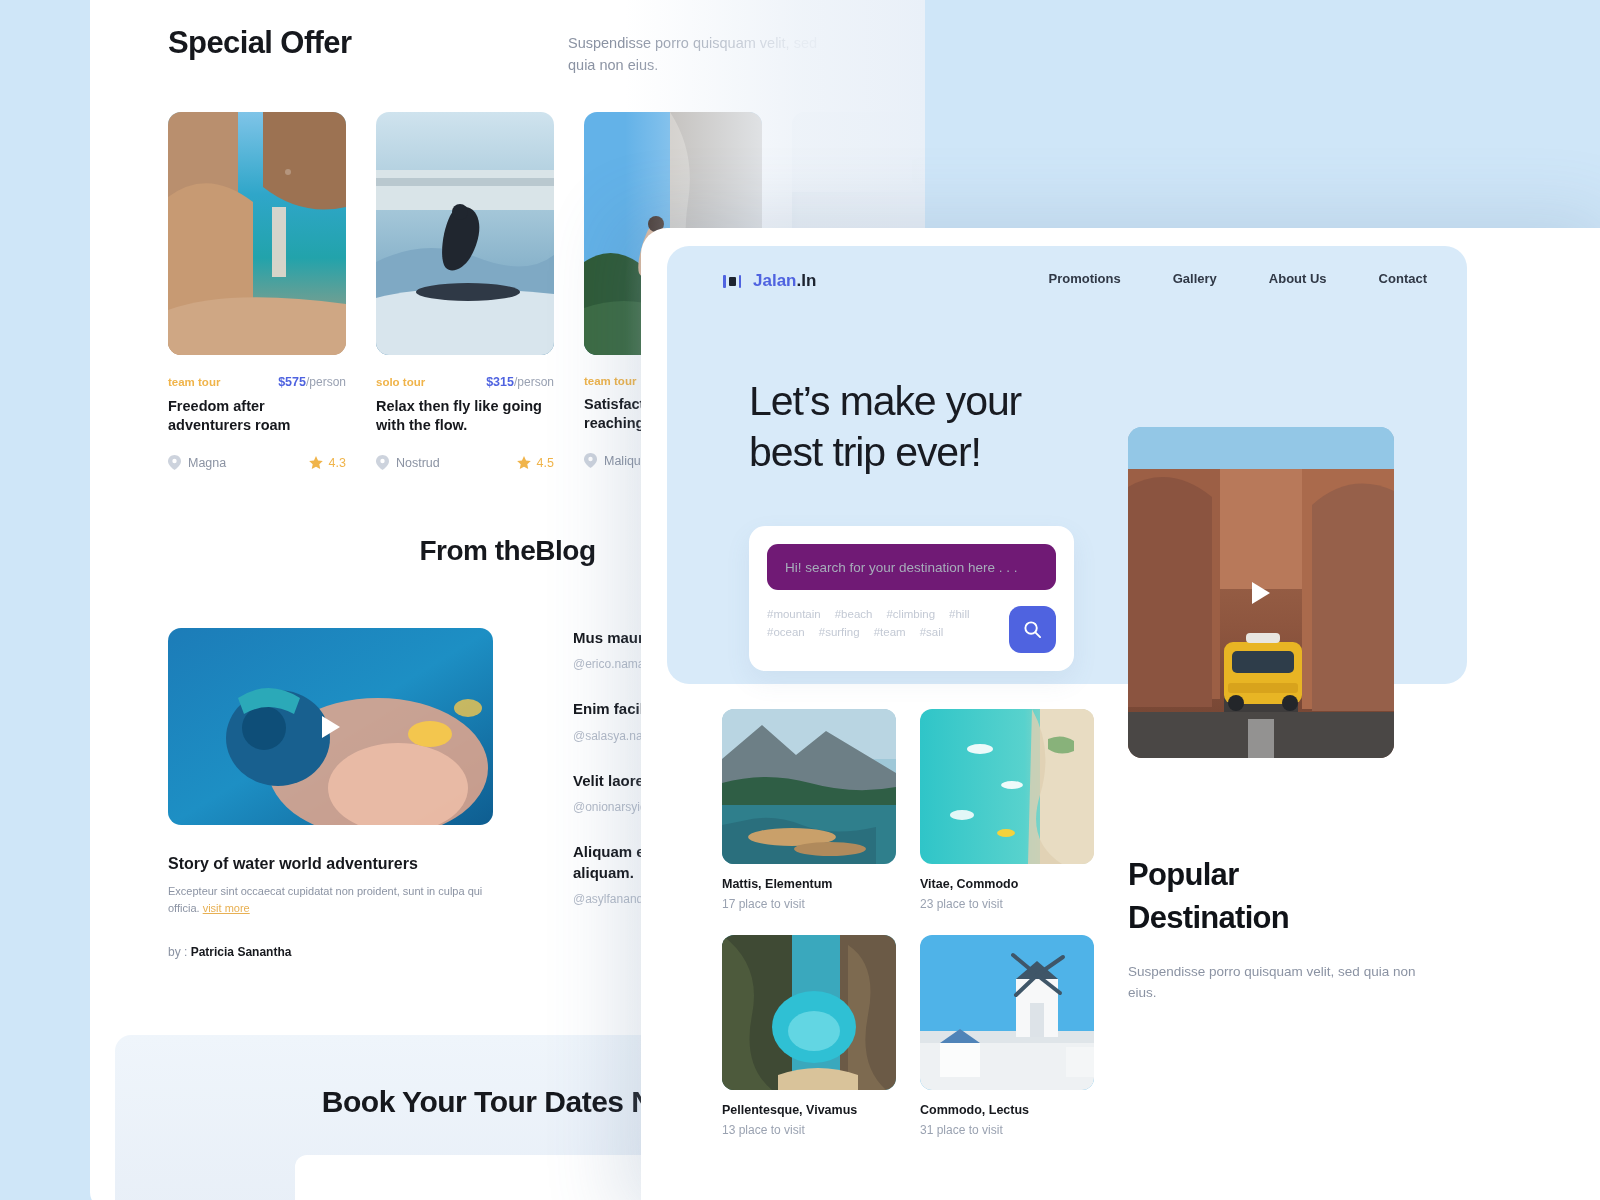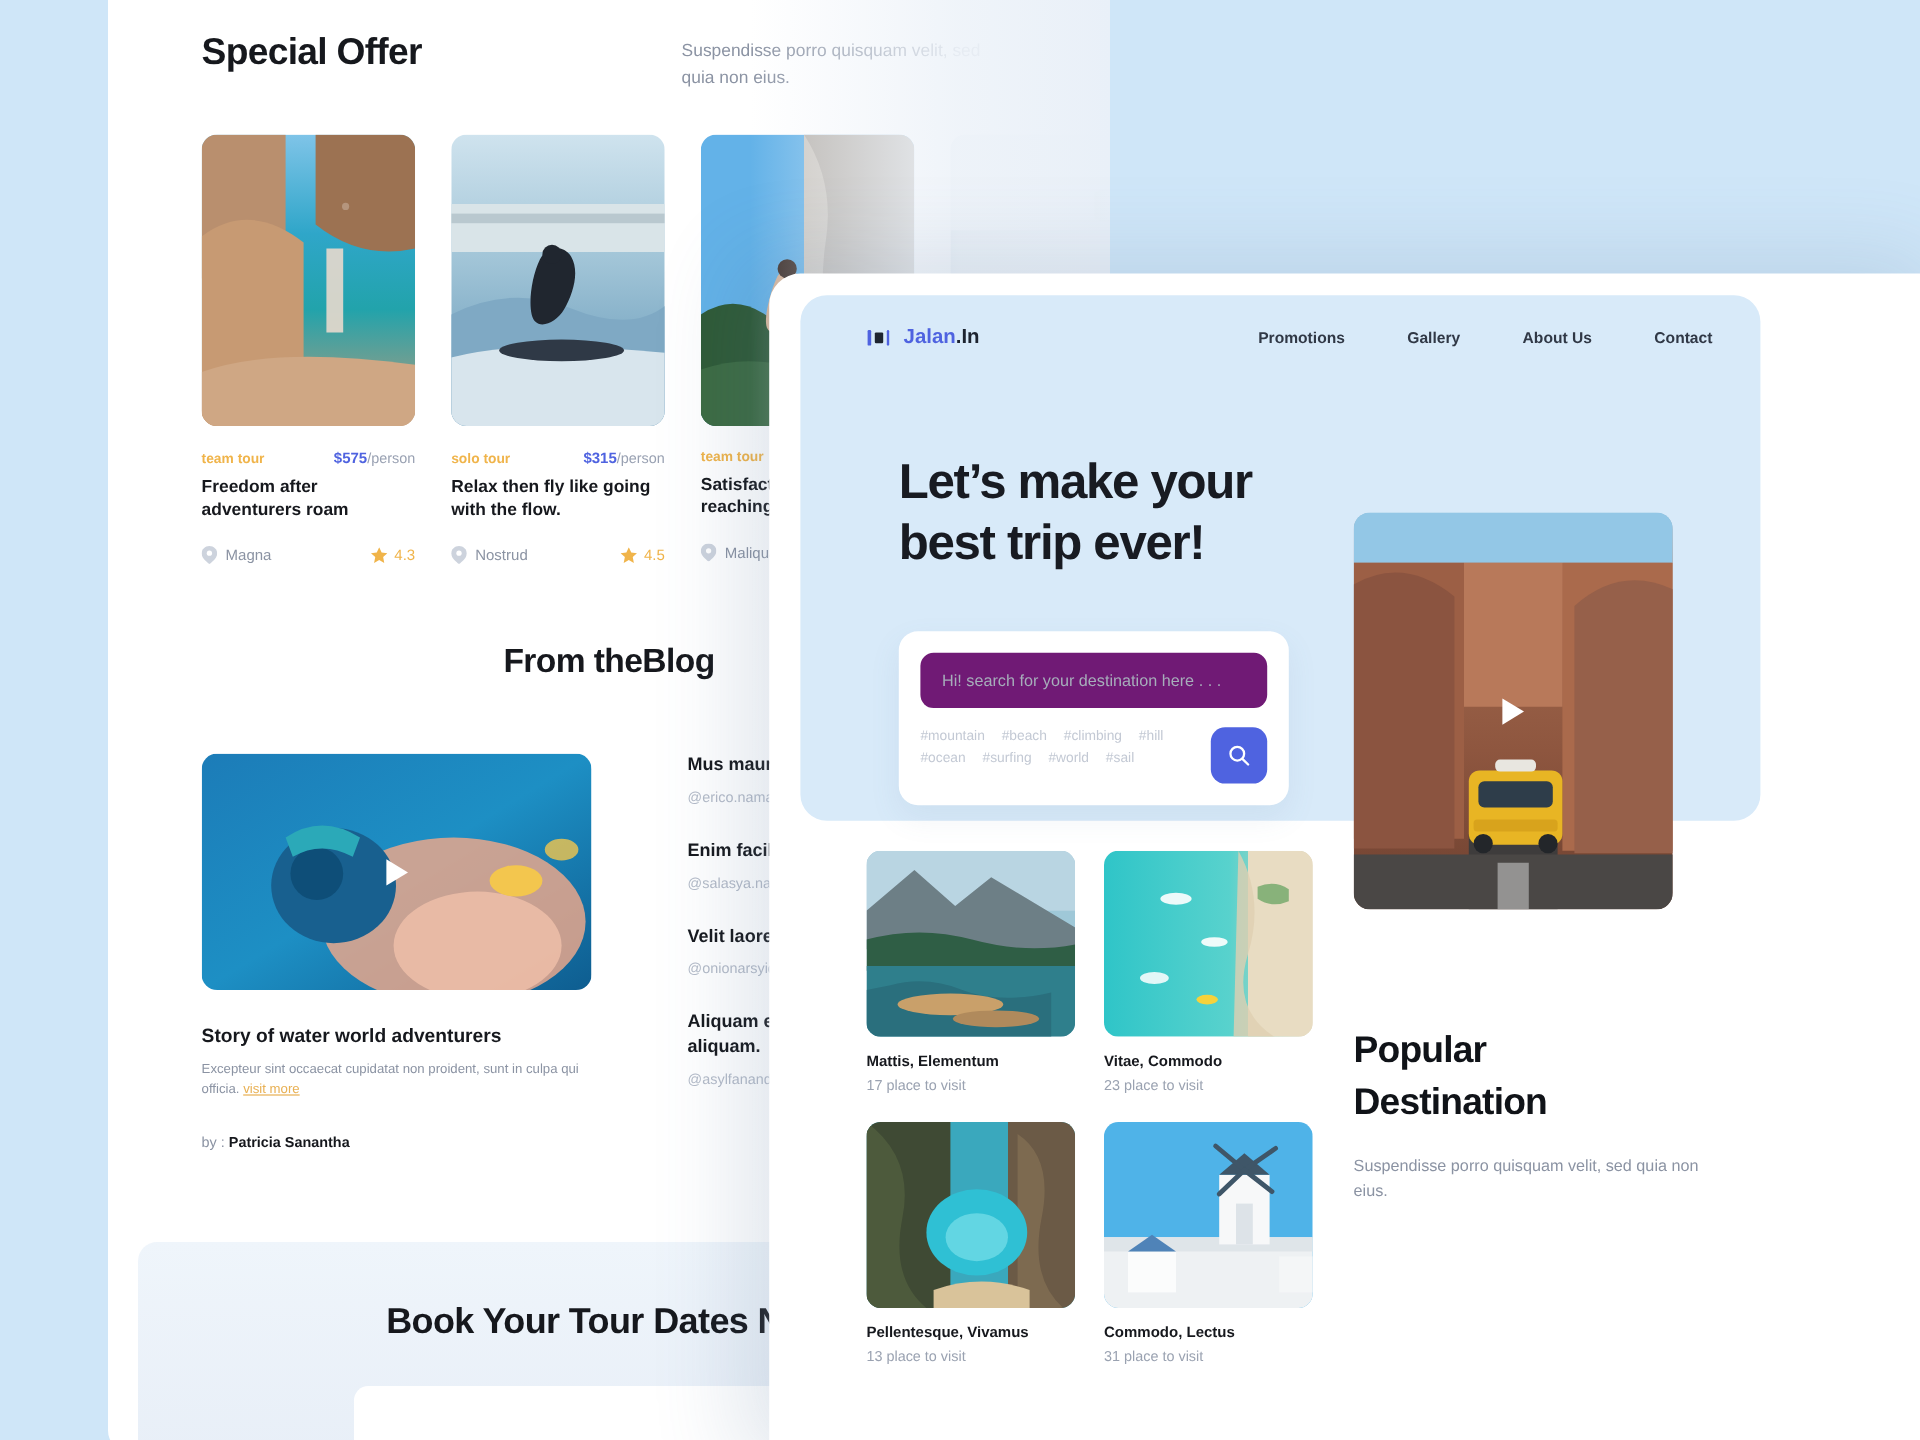--- a/index.html
+++ b/index.html
@@ -92,33 +92,33 @@
     width: 1000px; height: 1010px;
     background: #ffffff;
     border-radius: 26px;
     box-shadow: -28px -14px 70px rgba(80,110,150,.16);
     overflow: hidden;
   }
   .hero {
     position: absolute; left: 26px; top: 18px; width: 800px; height: 438px;
     background: #d8eaf9; border-radius: 22px;
   }
-  .nav { position: absolute; left: 56px; top: 25px; right: 40px; display: flex; align-items: center; }
+  .nav { position: absolute; left: 56px; top: 25px; right: 40px; display: flex; }
   .logo { display: flex; align-items: center; gap: 12px; font-size: 17px; font-weight: 800; }
   .logo-mark { display: flex; align-items: center; gap: 3px; }
   .lm-bar { width: 2.5px; height: 13px; background: #4f63e0; border-radius: 1px; }
   .lm-sq { width: 7px; height: 9px; background: #1d2430; border-radius: 1px; }
   .logo-txt { color: #4f63e0; }
   .logo-txt span { color: #1d2430; }
   .nav-links { margin-left: auto; display: flex; gap: 52px; }
   .nav-links a { font-size: 13px; font-weight: 700; color: #303846; text-decoration: none; }
 
   .hero-title {
     position: absolute; left: 82px; top: 130px; width: 420px;
-    font-size: 41px; line-height: 1.25; font-weight: 700; letter-spacing: -1.1px; color: #181b22;
+    font-size: 41px; line-height: 1.25; font-weight: 400; letter-spacing: -1.1px; color: #181b22;
   }
   .search-card {
     position: absolute; left: 82px; top: 280px; width: 325px;
     background: #fff; border-radius: 16px; padding: 18px 18px 18px 18px;
     box-shadow: 0 10px 26px rgba(90,120,160,.09);
   }
   .search-input {
     width: 289px; height: 46px; background: #701a75; border: none; border-radius: 11px;
     padding: 0 18px; font-size: 13.5px; color: #9aa2b1; font-family: "Liberation Sans", sans-serif;
   }
@@ -390,21 +390,21 @@
       <div class="search-card">
         <input class="search-input" type="text" placeholder="Hi! search for your destination here . . ." style="">
         <div class="tag-wrap">
           <div class="tags">
             <span>#mountain</span>
             <span>#beach</span>
             <span>#climbing</span>
             <span>#hill</span>
             <span>#ocean</span>
             <span>#surfing</span>
-            <span>#world</span>
+            <span>#team</span>
             <span>#sail</span>
           </div>
           <button class="search-btn">
             <svg width="19" height="19" viewBox="0 0 20 20">
               <circle cx="8.5" cy="8.5" r="6" fill="none" stroke="#fff" stroke-width="2"></circle>
               <line x1="13" y1="13" x2="18" y2="18" stroke="#fff" stroke-width="2" stroke-linecap="round"></line>
             </svg>
           </button>
         </div>
       </div>

